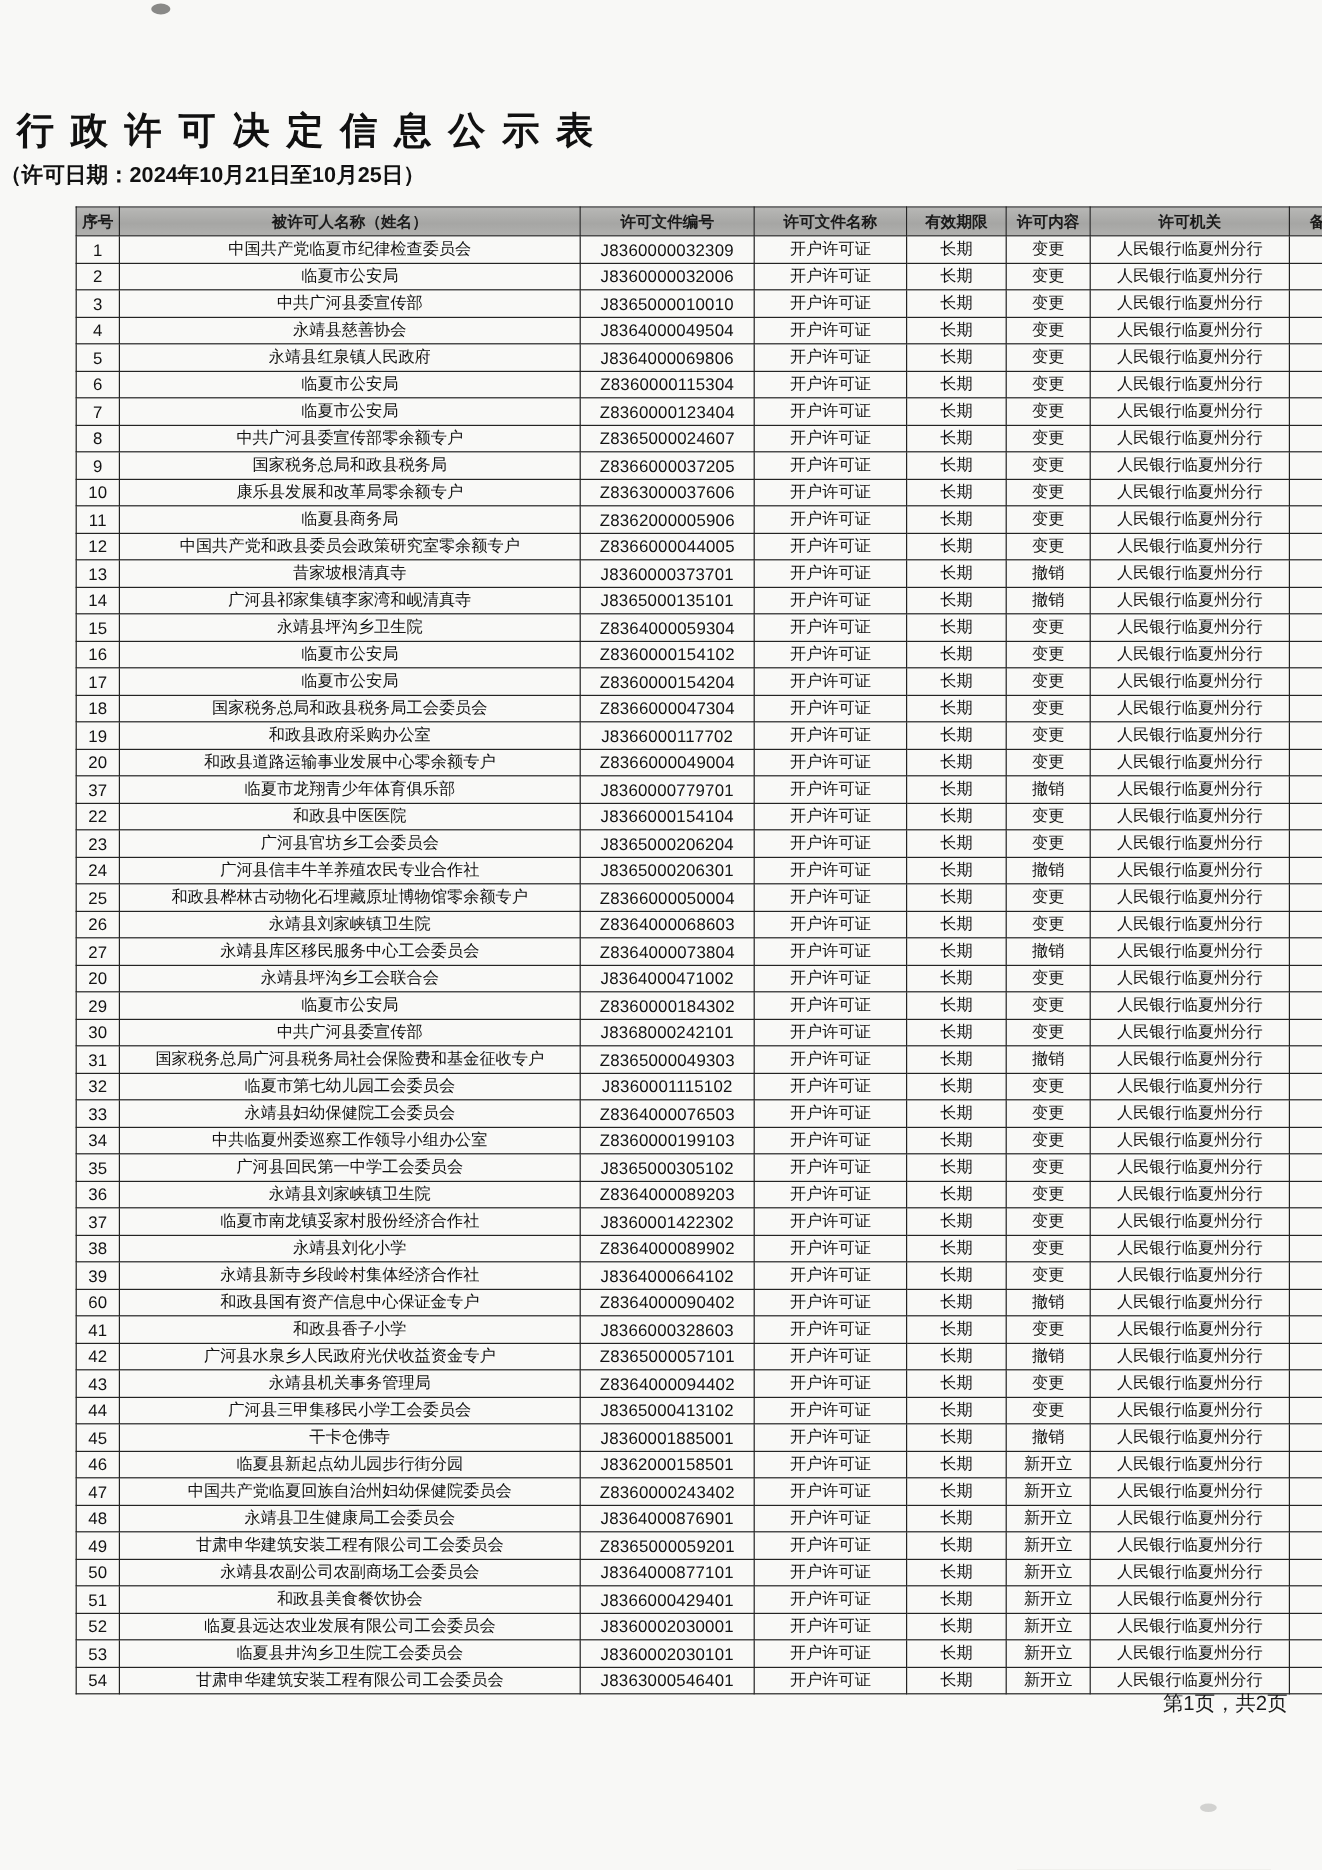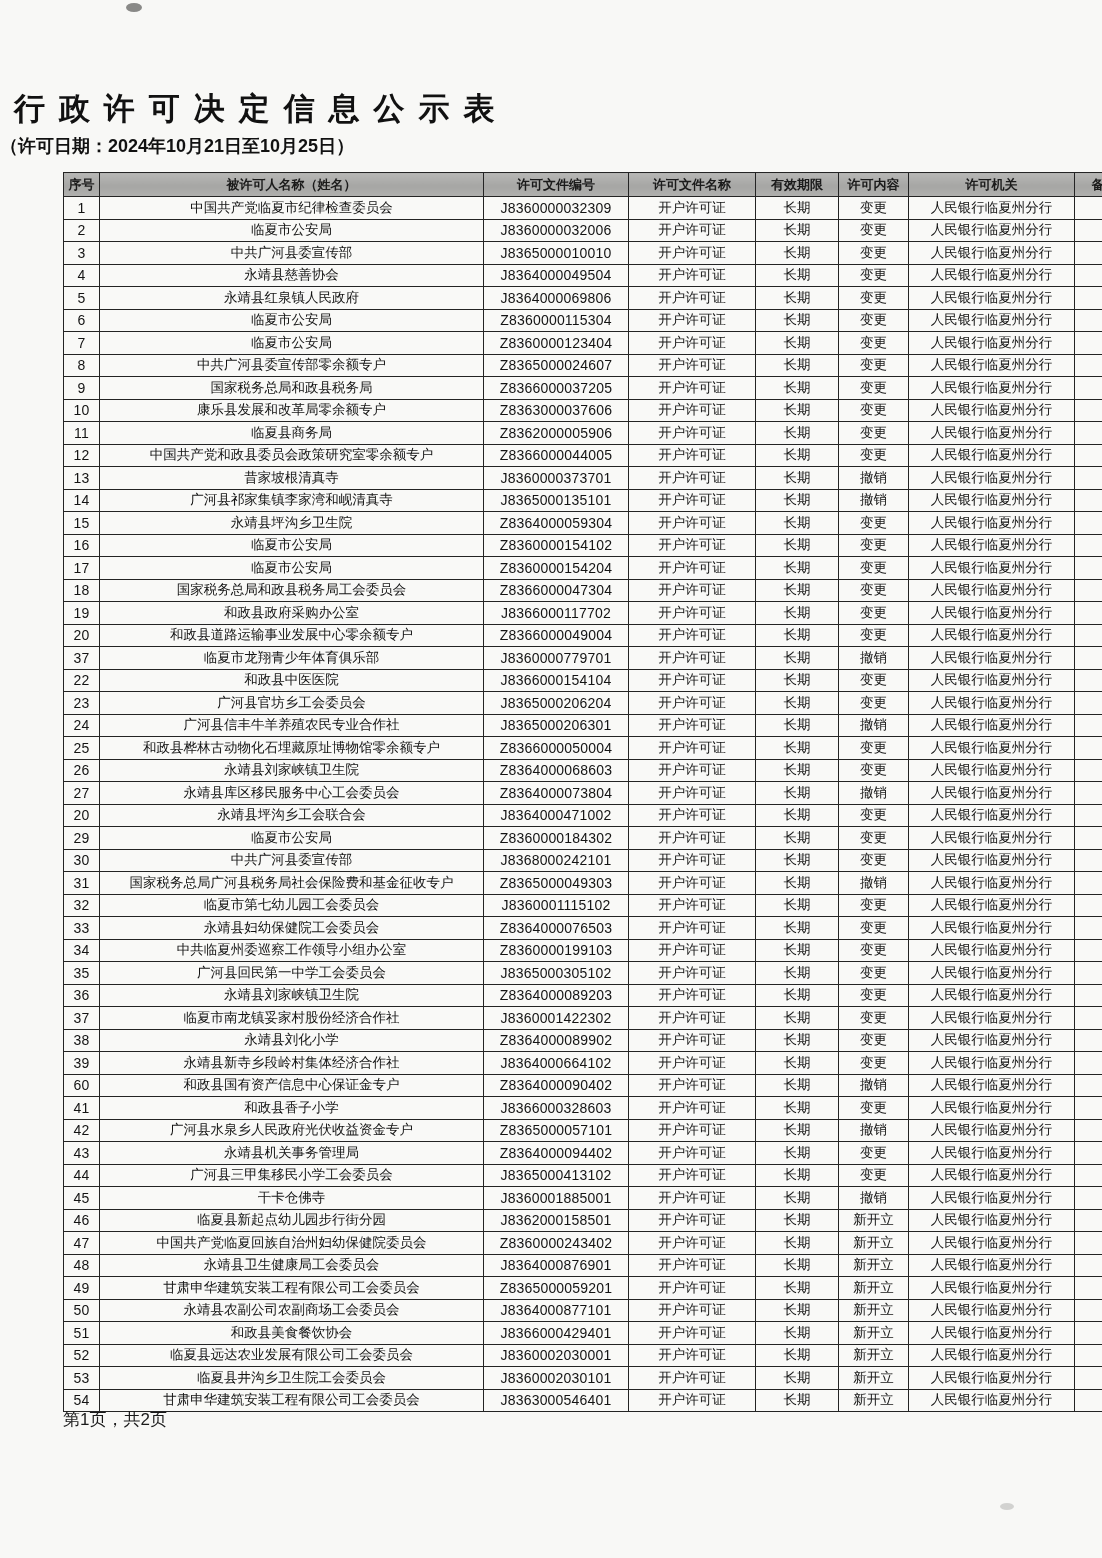--- a/index.html
+++ b/index.html
@@ -70,21 +70,21 @@
   }
   td.cell-num, td.cell-fileno {
     font-size: 14px;
     letter-spacing: 0.2px;
   }
   .page-footer {
     position: absolute;
     top: 1408px;
     left: 63px;
     width: 1010px;
-    text-align: left;
+    text-align: right;
     font-size: 17px;
     color: #1a1a1a;
   }
   
   .artifact-1 {
     position: absolute;
     top: 3px; left: 126px;
     width: 16px; height: 9px;
     background: #5a5a58;
     border-radius: 50%;

